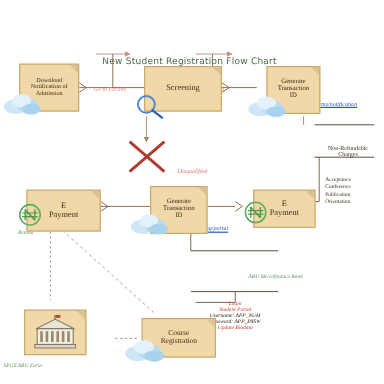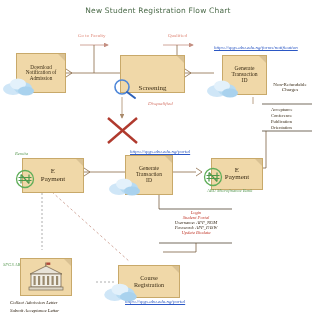--- a/index.html
+++ b/index.html
@@ -21,21 +21,21 @@
     display:flex;align-items:center;justify-content:center;
     line-height:1.05;
     box-sizing:border-box;
   }
   .node .label{display:block;padding:0 2px;}
   .foldcorner{
     position:absolute;right:0;top:0;width:0;height:0;
     border-left:7px solid transparent;
     border-top:7px solid #d9c193;
   }
-  .txt{position:absolute;white-space:nowrap;}
+  .txt{position:absolute;white-space:nowrap;margin-top:40px;}
   .title{
     color:#4c6b4a;
     font-family:"DejaVu Sans", sans-serif;
     font-size:7.5px;
     letter-spacing:.2px;
     text-align:center;
     width:316px;
     top:6px;left:0;
   }
   .lbl-red{color:#e08a7a;font-size:5px;font-style:normal;}
@@ -128,21 +128,21 @@
     </span>
     <span class="foldcorner"></span>
   </div>
   <svg class="cloud" style="left:2px;top:76px;" width="34" height="20" viewBox="0 0 34 20">
     <ellipse cx="11" cy="13" rx="10" ry="6" fill="#cfe6f7"></ellipse>
     <ellipse cx="21" cy="12" rx="9" ry="6" fill="#b8dbf2"></ellipse>
     <ellipse cx="16" cy="8" rx="8" ry="5.5" fill="#e3f1fb"></ellipse>
     <ellipse cx="24" cy="15" rx="8" ry="4.5" fill="#a9d2ee"></ellipse>
   </svg>
 
-  <div class="node" style="left:120px;top:55px;width:65px;height:38px;font-size:7px;align-items:flex-end;">
+  <div class="node" style="left:120px;top:55px;width:65px;height:38px;font-size:7px;">
     <span class="label">Screening</span>
     <span class="foldcorner"></span>
   </div>
   <svg class="cloud" style="left:112px;top:78px;" width="26" height="22" viewBox="0 0 26 22">
     <circle cx="10" cy="9" r="7" fill="none" stroke="#4d86d8" stroke-width="1.6"></circle>
     <path d="M15,14 L23,20" stroke="#2f62b8" stroke-width="2" stroke-linecap="round"></path>
   </svg>
 
   <div class="node" style="left:222px;top:55px;width:45px;height:40px;font-size:5.6px;">
     <span class="label">

